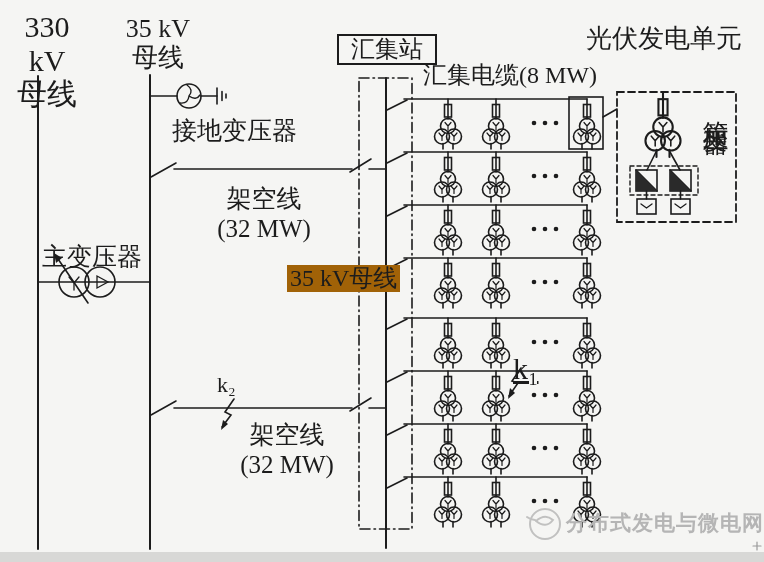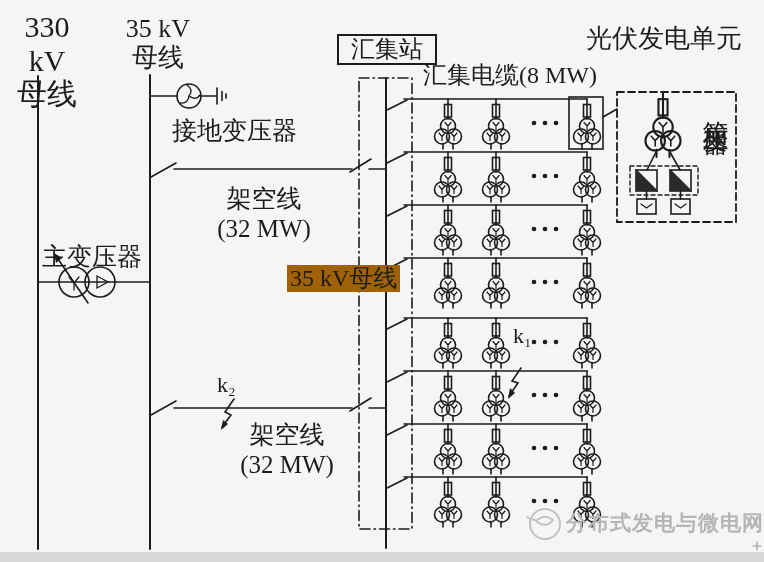--- a/index.html
+++ b/index.html
@@ -16,21 +16,21 @@
   .lbl-35{left:116px;top:14px;width:84px;font-size:26px;}
   .lbl-ground{left:172px;top:117px;font-size:25px;}
   .lbl-oh1{left:194px;top:184px;width:140px;font-size:25px;line-height:1.2;}
   .lbl-oh2{left:217px;top:420px;width:140px;font-size:25px;line-height:1.2;}
   .lbl-main-tx{left:42px;top:227px;font-size:25px;margin-top:16px;}
   .lbl-station{left:338px;top:34px;width:98px;height:30px;font-size:24px;text-align:center;line-height:30px;}
   .lbl-cable{left:423px;top:62px;font-size:24px;}
   .lbl-pvtitle{left:586px;top:24px;font-size:26px;}
   .lbl-pvcap{left:620px;top:59px;font-size:25px;}
   .lbl-stationbus{left:266px;top:265px;font-size:24px;background:#a16207;padding:0 3px;margin-left:21px;}
-  .lbl-k1{left:513px;top:324px;font-size:22px;}
+  .lbl-k1{left:513px;top:352px;font-size:30px;text-decoration:underline;}
   .lbl-k2{left:217px;top:373px;font-size:22px;}
   .lbl-boxtx{left:702px;top:101px;font-size:26px;writing-mode:vertical-rl;letter-spacing:3px;line-height:1;}
   .lbl-wm{left:566px;top:511px;font-size:21px;letter-spacing:1px;
     font-family:"Liberation Sans","DejaVu Sans",sans-serif;font-weight:bold;color:#b5b5b5;text-align:right;}
   .bottom-strip{position:absolute;left:0;top:552px;width:764px;height:10px;background:#d8d8d6;}
 </style>
 </head>
 <body>
 
 <div class="stage">

